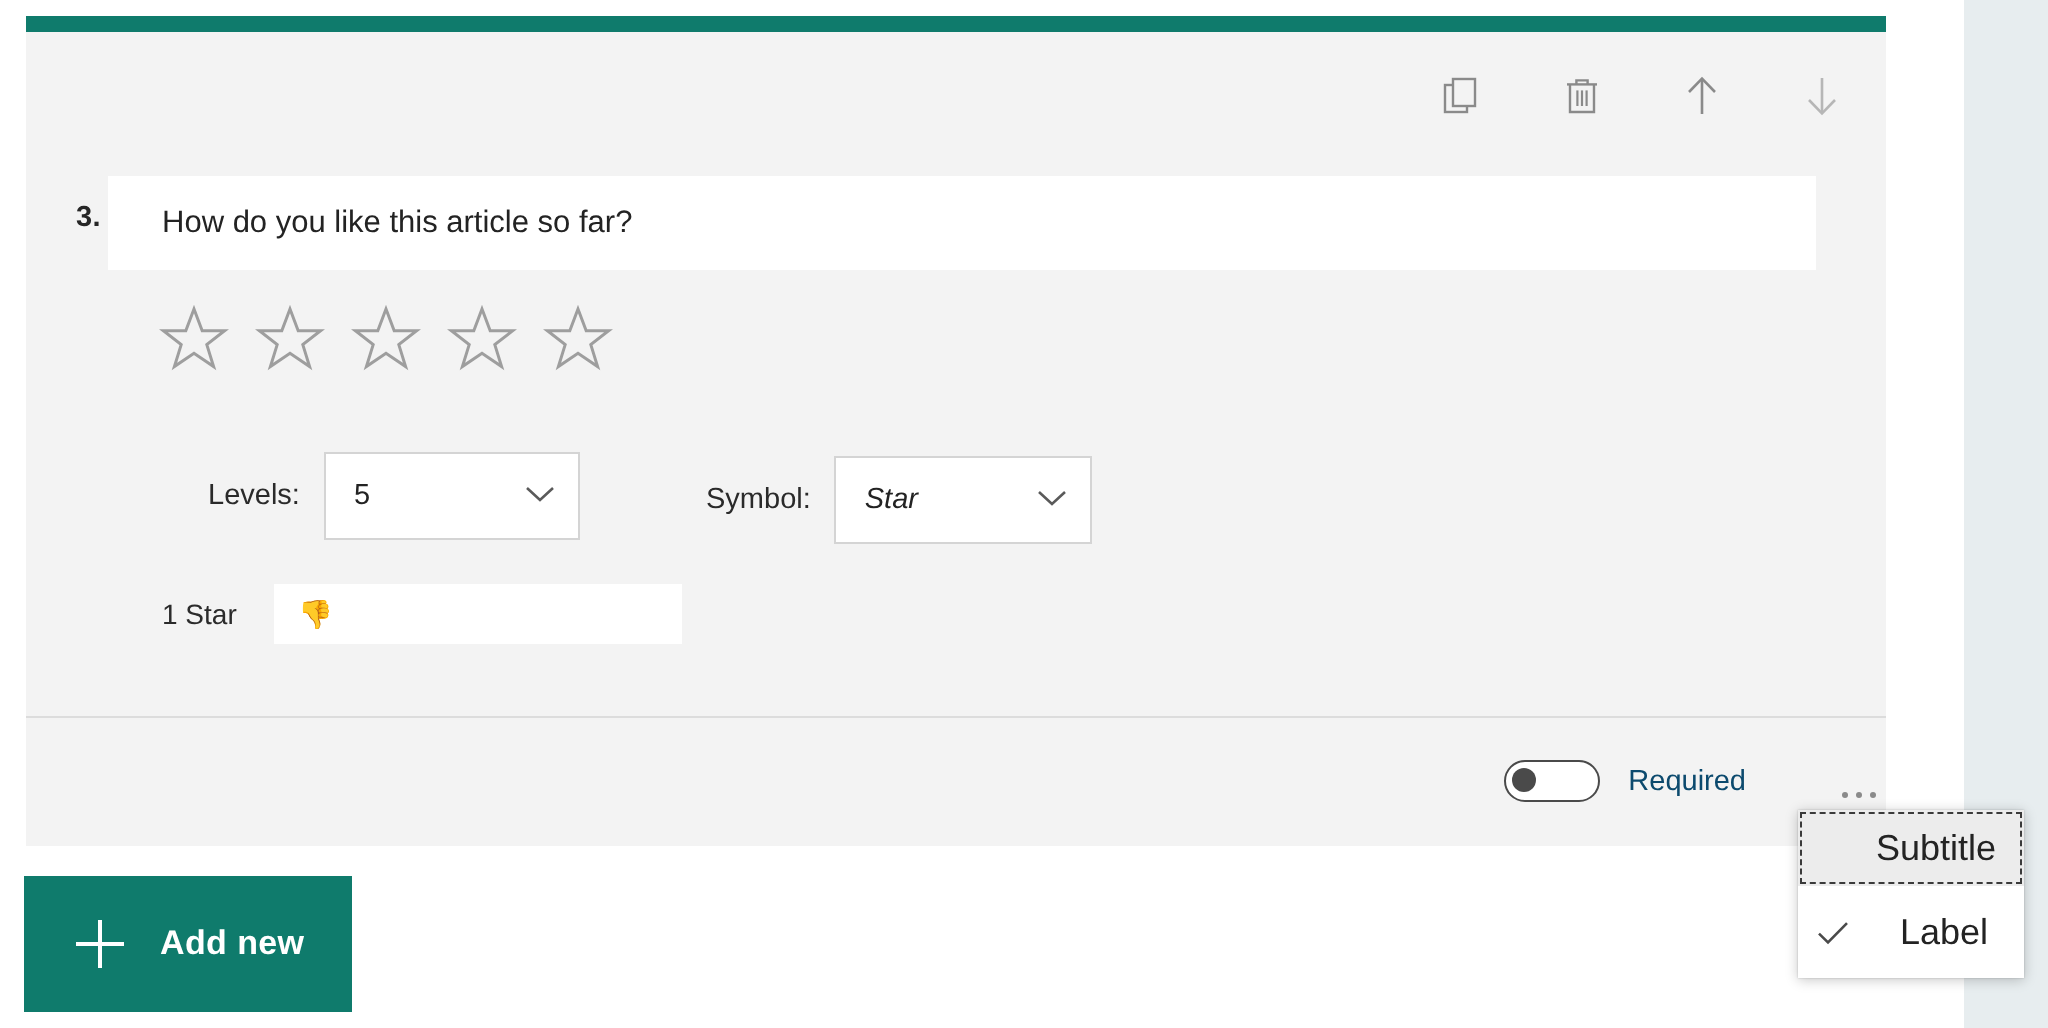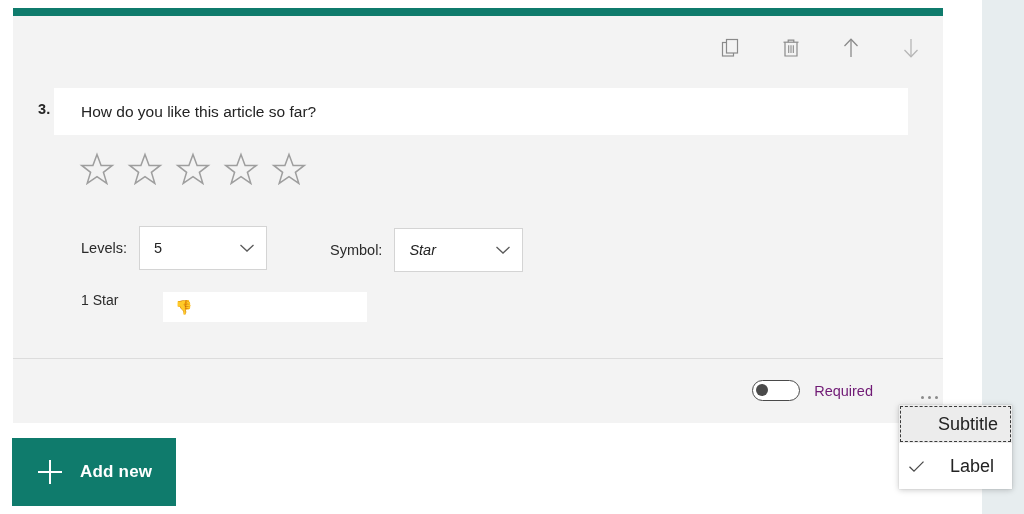--- a/index.html
+++ b/index.html
@@ -135,20 +135,21 @@
   .symbol-group {
     position: absolute;
     left: 317px;
     top: 220px;
     display: flex;
     align-items: center;
   }
   .field-label {
     font-size: 14.5px;
     color: #2a2a2a;
+    margin-left: 23px;
   }
   .dropdown {
     margin-left: 12px;
     background: #ffffff;
     border: 1px solid #d4d4d4;
     box-sizing: border-box;
     display: flex;
     align-items: center;
     justify-content: space-between;
     cursor: pointer;
@@ -163,23 +164,22 @@
   .chevron { display: block; }
 
   
   .label-rows {
     position: absolute;
     left: 0;
     top: 284px;
   }
   .label-row {
     display: flex;
-    align-items: flex-start;
+    align-items: center;
     margin-bottom: 6px;
-    gap: 26px;
   }
   .label-row-name {
     width: 56px;
     margin-left: 68px;
     font-size: 14px;
     color: #2b2b2b;
     text-align: left;
     white-space: nowrap;
   }
   .label-row-input {
@@ -240,21 +240,21 @@
     position: absolute;
     left: 3px;
     top: 3px;
     width: 12px;
     height: 12px;
     border-radius: 50%;
     background: #4a4a4a;
   }
   .required-label {
     font-size: 14.5px;
-    color: #701a75;
+    color: #0c4a6e;
   }
   .more-btn {
     position: absolute;
     left: 903px;
     top: 30px;
     width: 26px;
     height: 16px;
     display: flex;
     align-items: center;
     justify-content: center;

